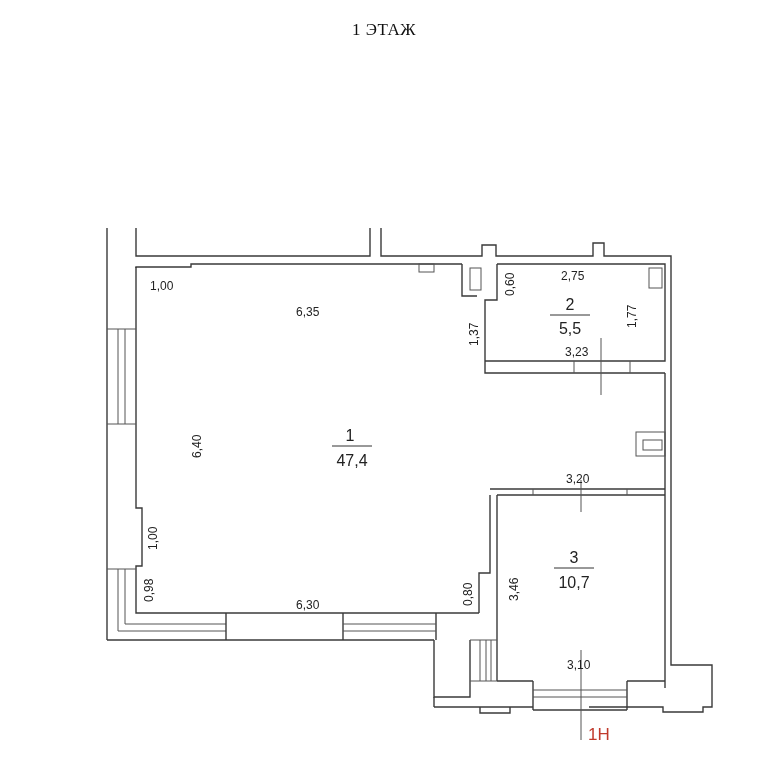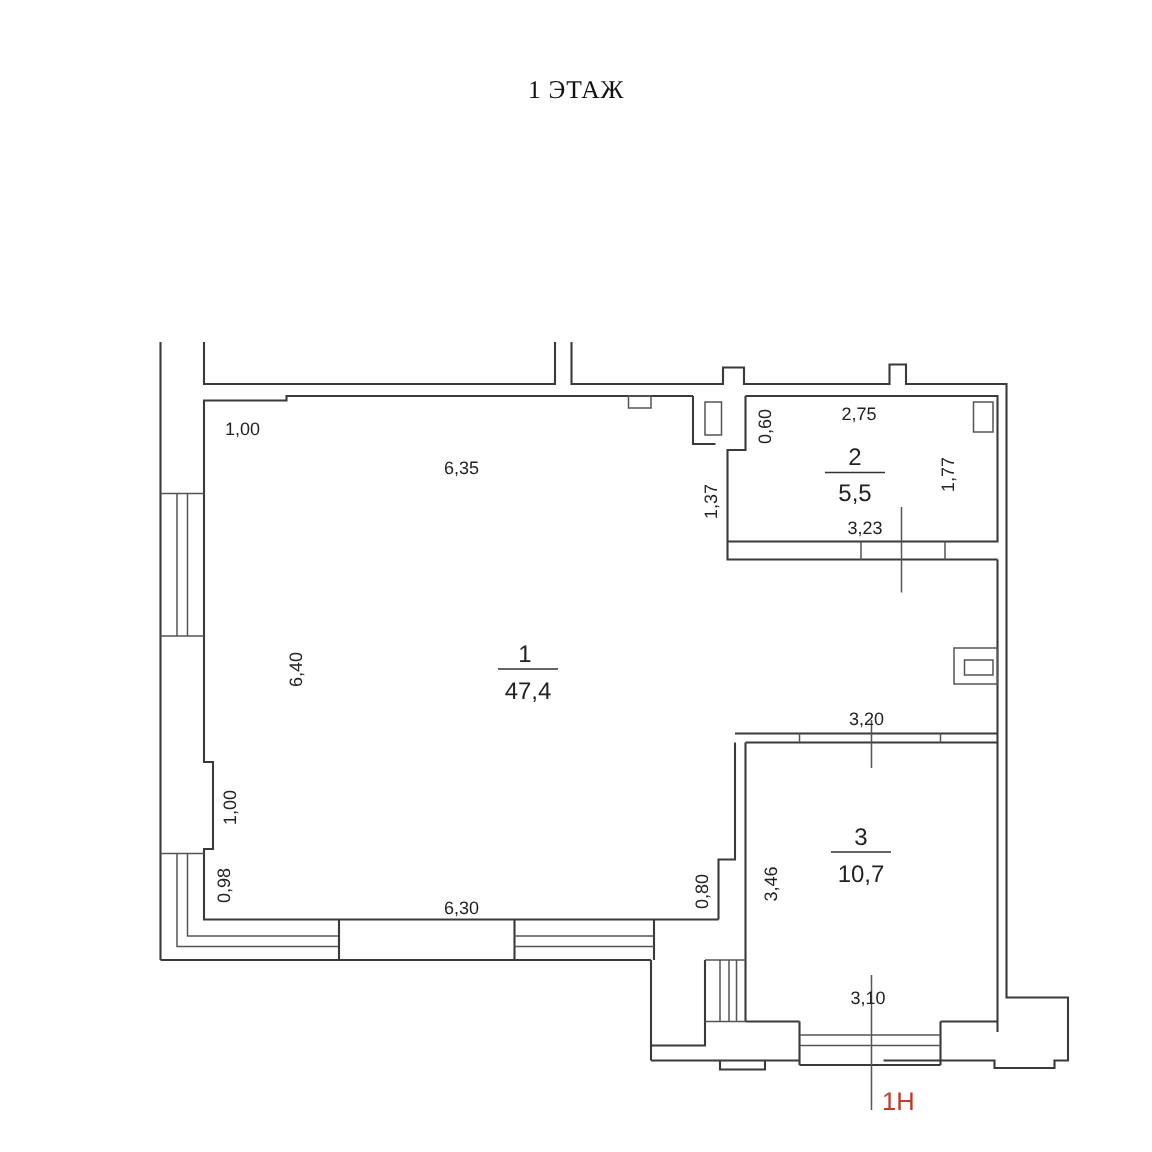--- a/index.html
+++ b/index.html
@@ -1,17 +1,17 @@
 <!DOCTYPE html>
 <html><head>
   <meta charset="utf-8">
   <style>
     html, body { margin: 0; padding: 0; background: #ffffff; }
     body { width: 768px; height: 768px; position: relative; overflow: hidden; font-family: "Liberation Sans", sans-serif; }
-    .title { position: absolute; top: 20px; left: 0; width: 768px; text-align: center; font-family: "Liberation Serif", serif; font-size: 17px; color: #111; letter-spacing: 0.5px; margin-top: 30px; }
+    .title { position: absolute; top: 20px; left: 0; width: 768px; text-align: center; font-family: "Liberation Serif", serif; font-size: 17px; color: #111; letter-spacing: 0.5px; }
     svg { position: absolute; left: 0; top: 0; }
     .wall { fill: none; stroke: #3a3a3a; stroke-width: 1.4; }
     .thin { fill: none; stroke: #555; stroke-width: 1; }
     .dim { font-family: "Liberation Sans", sans-serif; font-size: 12px; fill: #222; }
     .rnum { font-family: "Liberation Sans", sans-serif; font-size: 16px; fill: #222; }
     .rarea { font-family: "Liberation Sans", sans-serif; font-size: 16px; fill: #222; }
     .unit { font-family: "Liberation Sans", sans-serif; font-size: 17px; fill: #c0392b; }
   </style>
 </head>
 <body>

